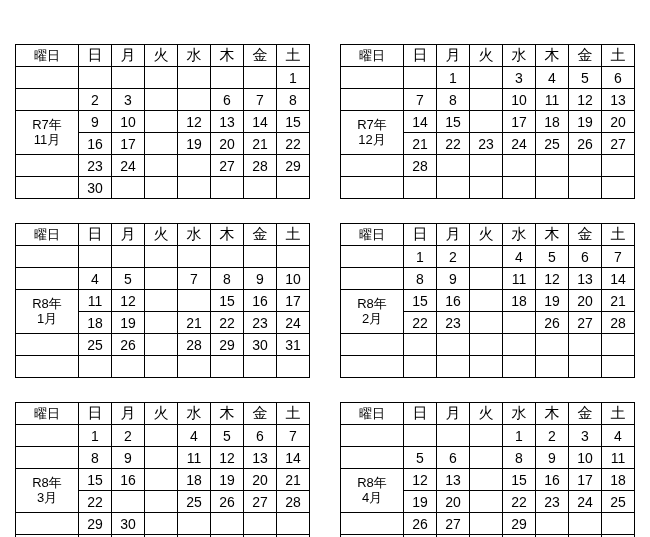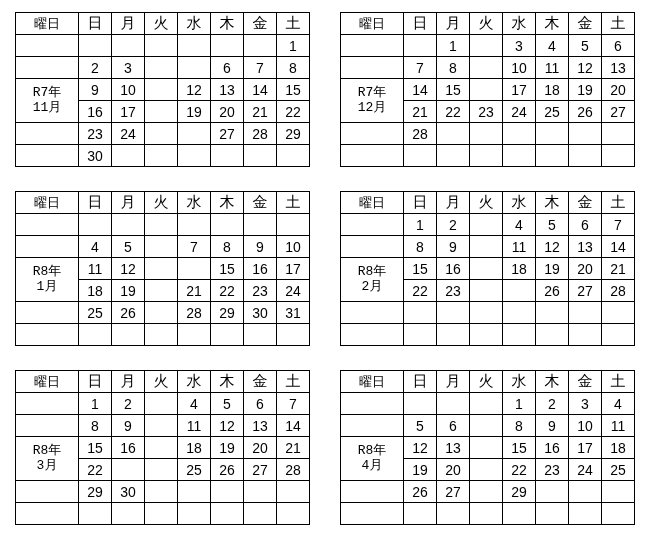--- a/index.html
+++ b/index.html
@@ -24,20 +24,21 @@
   .cal-wrap {
     display: flex;
     align-items: flex-start;
     justify-content: center;
     padding-top: 12px;
     box-sizing: border-box;
   }
   table.cal {
     border-collapse: collapse;
     table-layout: fixed;
+    margin-top: 32px;
   }
   table.cal td, table.cal th {
     border: 1px solid #000000;
     width: 32px;
     height: 21px;
     text-align: center;
     vertical-align: middle;
     font-size: 14px;
     font-weight: normal;
     padding: 0;
@@ -59,21 +60,20 @@
   }
   td.blank-label {
     border-left: 1px solid #ffffff;
     border-top: 1px solid #ffffff;
     border-bottom: 1px solid #ffffff;
     border-right: 1px solid #000000;
   }
   .label-cell {
     line-height: 1.15;
     font-size: 13px;
-    font-family: Liberation Mono, monospace;
   }
 </style>
 </head>
 <body>
 
 <div id="grid">
     <div class="cal-wrap">
       <table class="cal">
         <thead>
           <tr>

